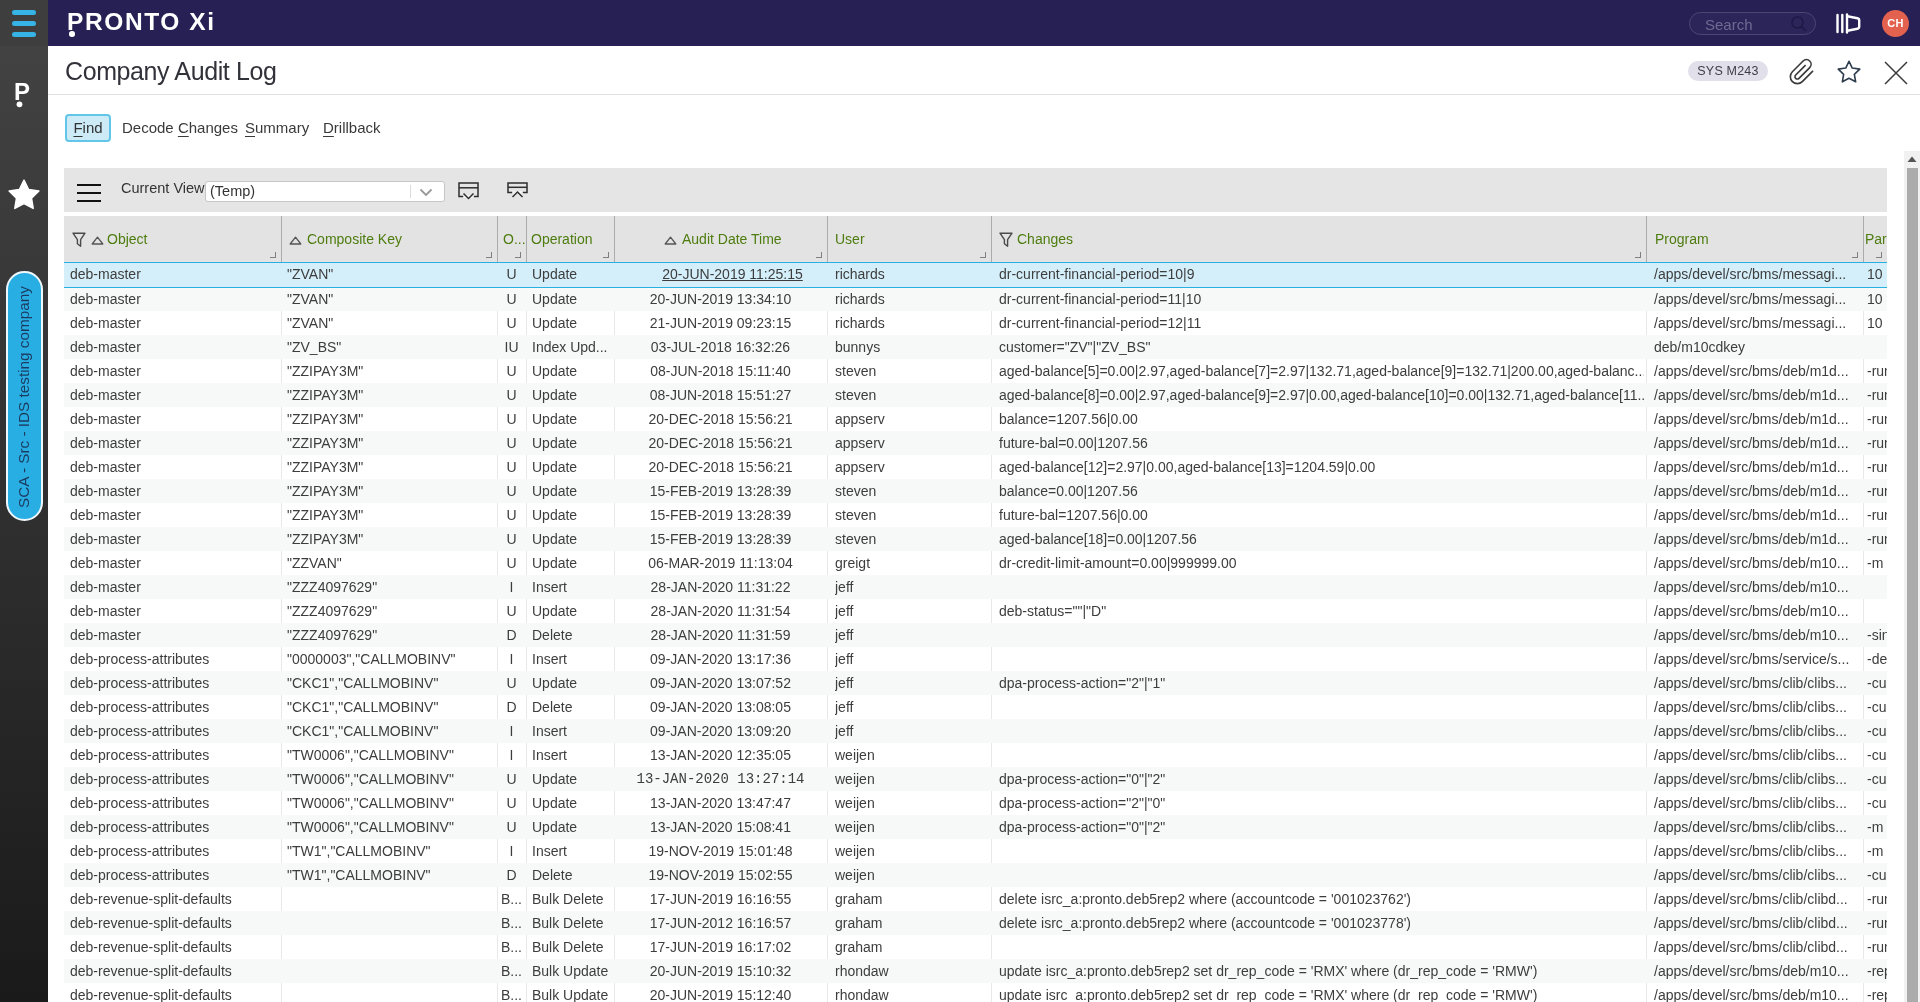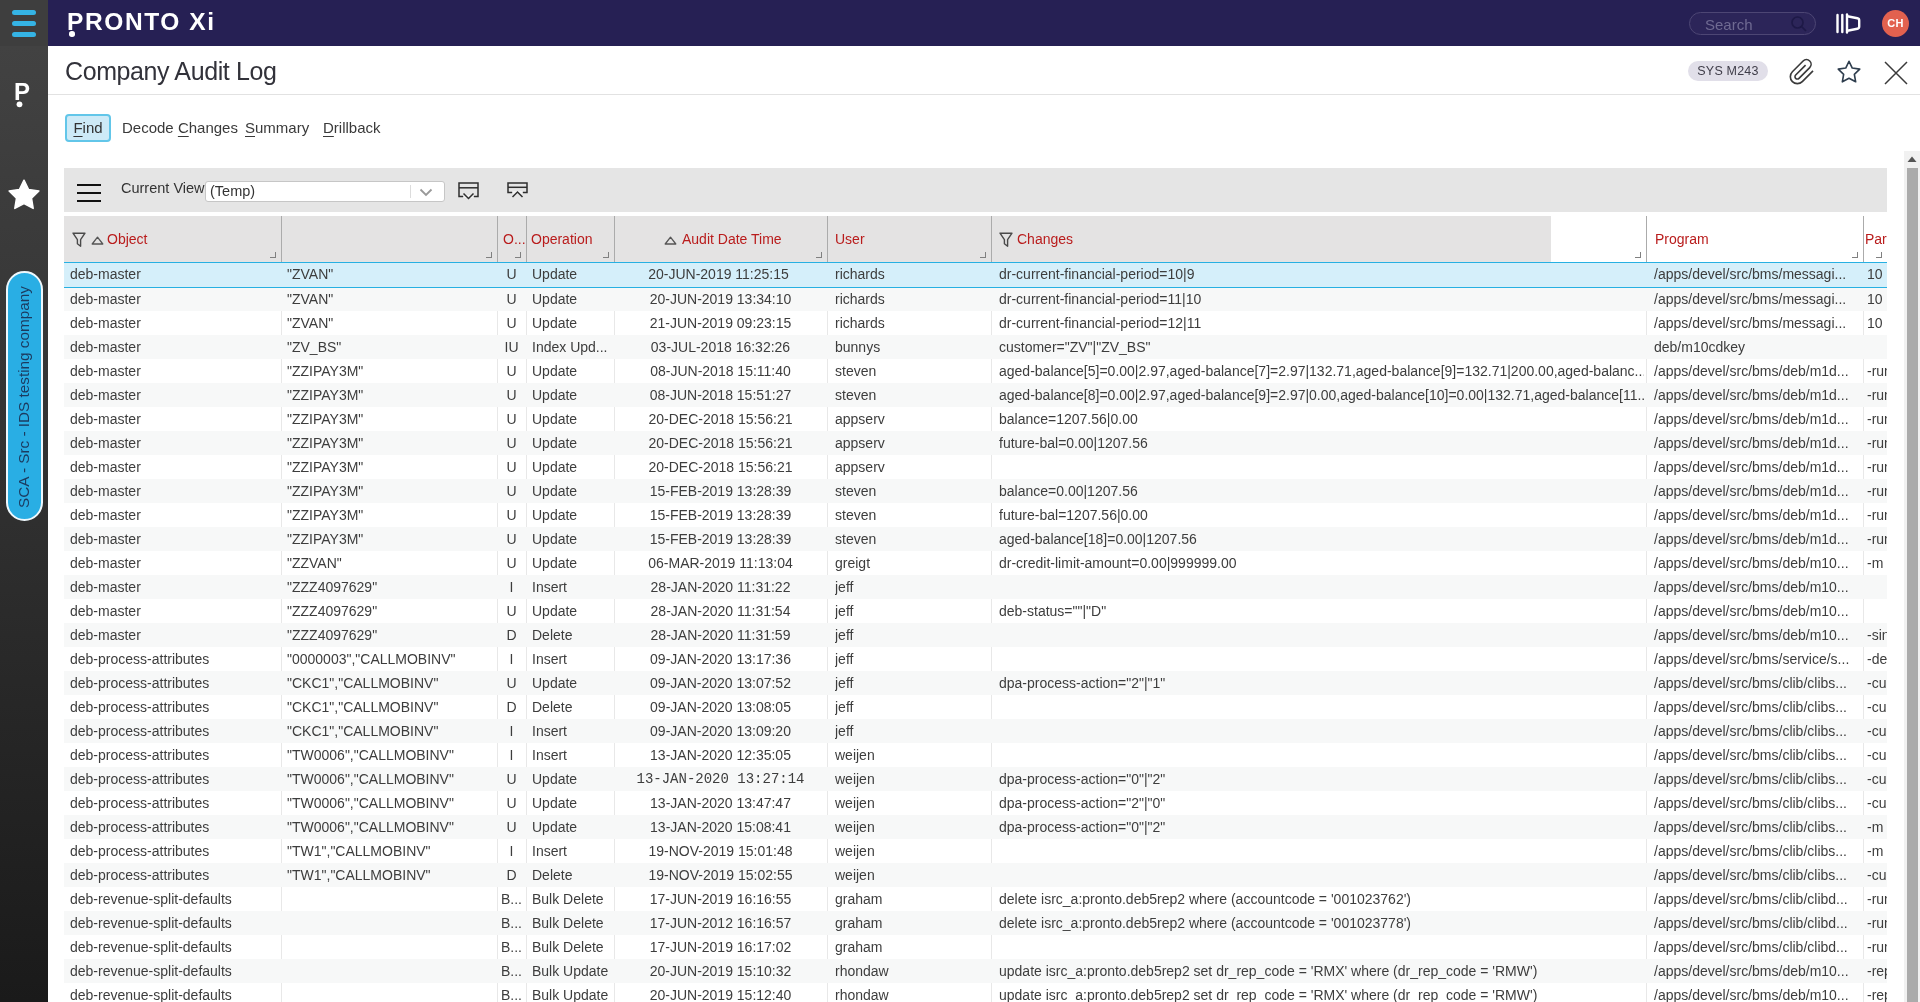--- a/index.html
+++ b/index.html
@@ -25,21 +25,21 @@
 .tab{position:absolute;top:114px;height:28px;line-height:28px;font-size:15px;color:#3a3a3a;white-space:nowrap}
 .tab u,#tabfind u{text-decoration-thickness:1px;text-underline-offset:2.5px}
 
 #toolbar{position:absolute;left:64px;top:168px;width:1823px;height:44px;background:#e5e5e5}
 #tbham i{position:absolute;left:13px;width:24px;height:2.6px;background:#111}
 #cvlabel{position:absolute;left:57px;top:12px;font-size:14.5px;color:#333}
 #cvbox{position:absolute;left:141px;top:13px;width:240px;height:21px;background:#fff;border:1px solid #c6c6c6;border-radius:3px}
 #cvbox b{position:absolute;left:4px;top:1px;font-weight:normal;font-size:14.5px;color:#333}
 #cvsep{position:absolute;left:204px;top:3px;width:1px;height:13px;background:#dcdcdc}
 
-#thead{position:absolute;left:64px;top:216px;width:1487px;height:46px;background:#e4e3e3;color:#b91c1c;font-size:14px}
+#thead{position:absolute;left:64px;top:216px;width:1823px;height:46px;background:#e4e3e3;color:#4d7c0f;font-size:14px}
 #thead .h{position:absolute;top:0;height:46px;line-height:46px;white-space:nowrap;overflow:hidden}
 .hvl{position:absolute;top:0;width:1px;height:46px;background:#ababab}
 .crn{position:absolute;top:36px;width:6px;height:6px;border-right:1.5px solid #808080;border-bottom:1.5px solid #808080}
 
 #tbody{position:absolute;left:64px;top:262px;width:1823px;height:740px;overflow:hidden}
 .vl{position:absolute;top:0;width:1px;height:740px;background:#e8e8e8}
 .r{position:absolute;left:0;width:1823px;height:24px;font-size:14px;color:#3d3d3d}
 .r .c{position:absolute;top:0;height:24px;line-height:24px;white-space:nowrap;overflow:hidden}
 .alt{background:#f7f8f8}
 .sel{z-index:2;background:#d5effa;border-top:1.5px solid #27b0e2;border-bottom:1.5px solid #27b0e2;height:26px}
@@ -158,20 +158,26 @@
     <div class="crn" style="left:1812px"></div>
   <div class="h" style="left:0;width:216px">
       <svg width="14" height="16" viewBox="0 0 14 16" style="position:absolute;left:8px;top:15.5px">
         <path d="M1 1.2h12L8.6 7.6v6.6l-3.2-2.4V7.6z" fill="none" stroke="#4a4a4a" stroke-width="1.4" stroke-linejoin="round"></path>
       </svg> 
       <svg width="13" height="9" viewBox="0 0 13 9" style="position:absolute;left:27px;top:19.5px">
         <path d="M6.5 1.2 11.8 8H1.2z" fill="none" stroke="#555" stroke-width="1.3" stroke-linejoin="round"></path>
       </svg> 
       <span style="position:absolute;left:43px">Object</span>
     </div>
+  <div class="h" style="left:217px;width:215px">
+      <svg width="13" height="9" viewBox="0 0 13 9" style="position:absolute;left:8px;top:19.5px">
+        <path d="M6.5 1.2 11.8 8H1.2z" fill="none" stroke="#555" stroke-width="1.3" stroke-linejoin="round"></path>
+      </svg> 
+      <span style="position:absolute;left:26px">Composite Key</span>
+    </div>
   <div class="h" style="left:439px;width:26px">O...</div>
   <div class="h" style="left:467px;width:80px">Operation</div>
   <div class="h" style="left:550px;width:213px">
       <svg width="13" height="9" viewBox="0 0 13 9" style="position:absolute;left:50px;top:19.5px">
         <path d="M6.5 1.2 11.8 8H1.2z" fill="none" stroke="#555" stroke-width="1.3" stroke-linejoin="round"></path>
       </svg>
       <span style="position:absolute;left:68px">Audit Date Time</span>
     </div>
   <div class="h" style="left:771px;width:150px">User</div>
   <div class="h" style="left:1591px;width:200px">Program</div>
@@ -191,21 +197,21 @@
     <div class="vl" style="left:550px"></div>
     <div class="vl" style="left:763px"></div>
     <div class="vl" style="left:927px"></div>
     <div class="vl" style="left:1582px"></div>
     <div class="vl" style="left:1799px"></div>
 <div class="r sel" style="top:0px">
       <span class="c" style="left:6px;width:209px;">deb-master</span>
       <span class="c" style="left:223px;width:208px;">"ZVAN"</span>
       <span class="c" style="left:433px;width:29px;text-align:center;">U</span>
       <span class="c" style="left:468px;width:80px;">Update</span>
-      <span class="c" style="left:548px;width:213px;text-align:center;">20-JUN-2019 11:25:15</span>
+      <span class="c" style="left:562px;width:213px;text-align:center;text-decoration:underline;">20-JUN-2019 11:25:15</span>
       <span class="c" style="left:771px;width:154px;">richards</span>
       <span class="c" style="left:935px;width:645px;">dr-current-financial-period=10|9</span>
       <span class="c" style="left:1590px;width:207px;">/apps/devel/src/bms/messagi...</span>
       <span class="c" style="left:1803px;width:20px;">10</span>
     </div>
 <div class="r alt" style="top:25px">
       <span class="c" style="left:6px;width:209px;">deb-master</span>
       <span class="c" style="left:223px;width:208px;">"ZVAN"</span>
       <span class="c" style="left:433px;width:29px;text-align:center;">U</span>
       <span class="c" style="left:468px;width:80px;">Update</span>
@@ -280,20 +286,21 @@
       <span class="c" style="left:1590px;width:207px;">/apps/devel/src/bms/deb/m1d...</span>
       <span class="c" style="left:1803px;width:20px;">-run</span>
     </div>
 <div class="r" style="top:193px">
       <span class="c" style="left:6px;width:209px;">deb-master</span>
       <span class="c" style="left:223px;width:208px;">"ZZIPAY3M"</span>
       <span class="c" style="left:433px;width:29px;text-align:center;">U</span>
       <span class="c" style="left:468px;width:80px;">Update</span>
       <span class="c" style="left:550px;width:213px;text-align:center;">20-DEC-2018 15:56:21</span>
       <span class="c" style="left:771px;width:154px;">appserv</span>
+      <span class="c" style="left:935px;width:645px;">aged-balance[12]=2.97|0.00,aged-balance[13]=1204.59|0.00</span>
       <span class="c" style="left:1590px;width:207px;">/apps/devel/src/bms/deb/m1d...</span>
       <span class="c" style="left:1803px;width:20px;">-run</span>
     </div>
 <div class="r alt" style="top:217px">
       <span class="c" style="left:6px;width:209px;">deb-master</span>
       <span class="c" style="left:223px;width:208px;">"ZZIPAY3M"</span>
       <span class="c" style="left:433px;width:29px;text-align:center;">U</span>
       <span class="c" style="left:468px;width:80px;">Update</span>
       <span class="c" style="left:550px;width:213px;text-align:center;">15-FEB-2019 13:28:39</span>
       <span class="c" style="left:771px;width:154px;">steven</span>

